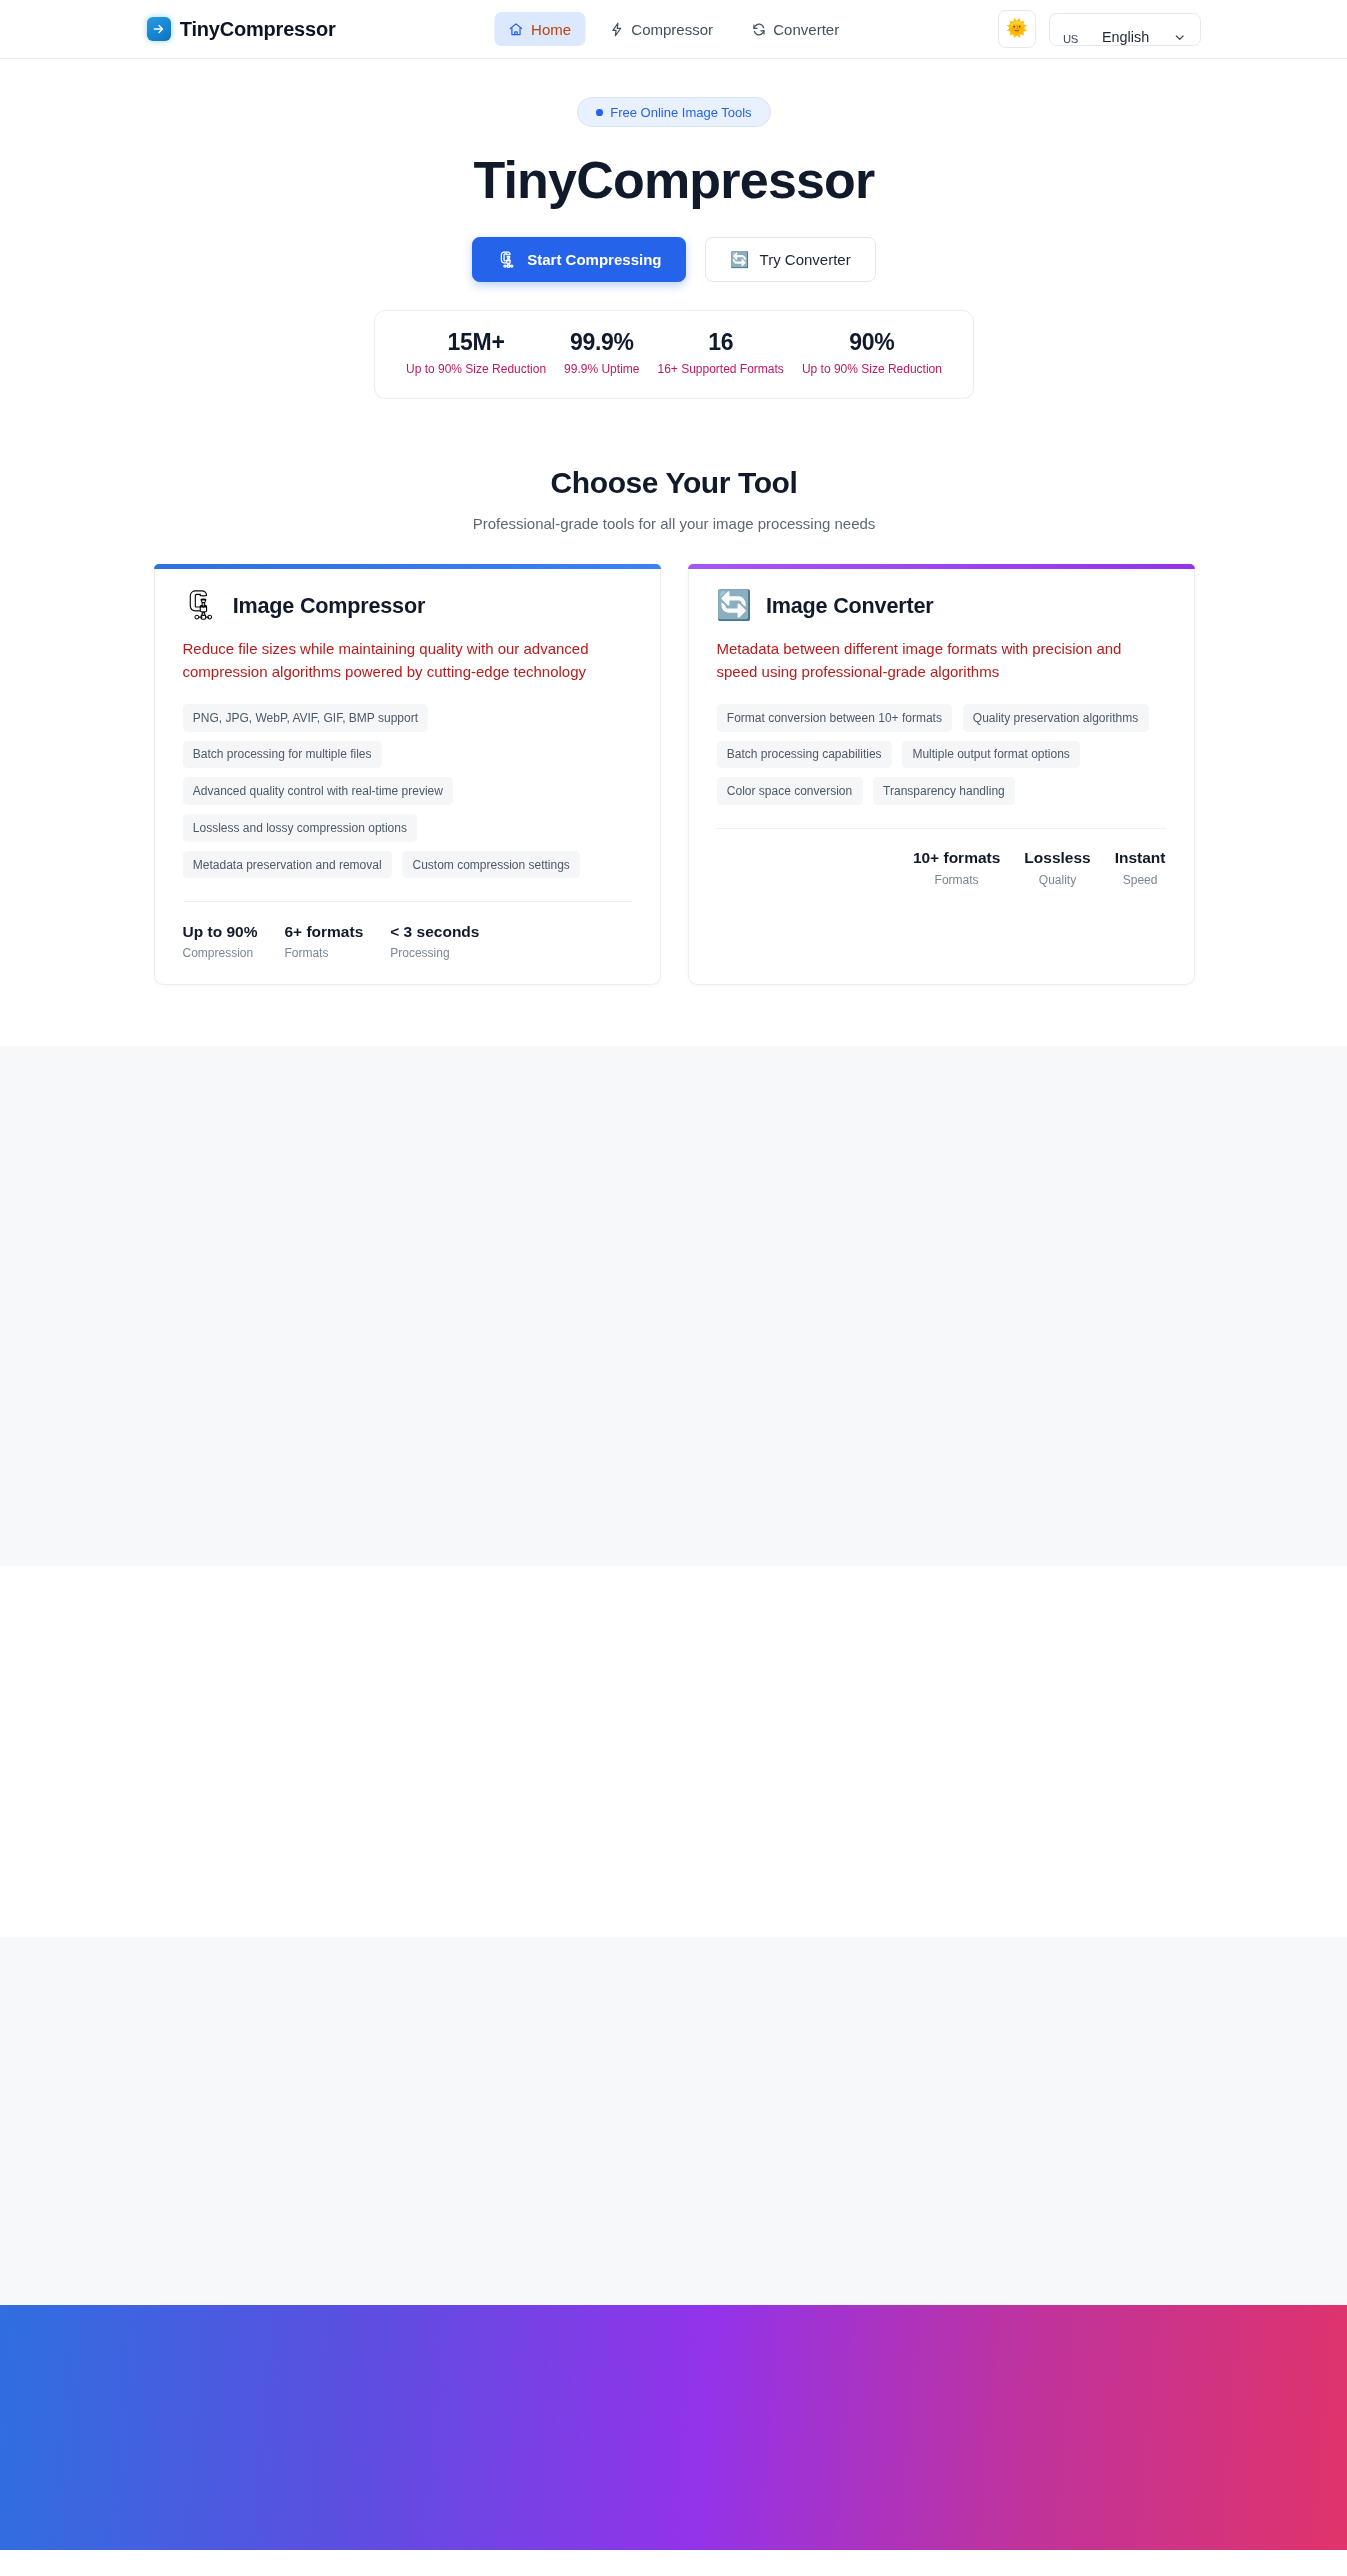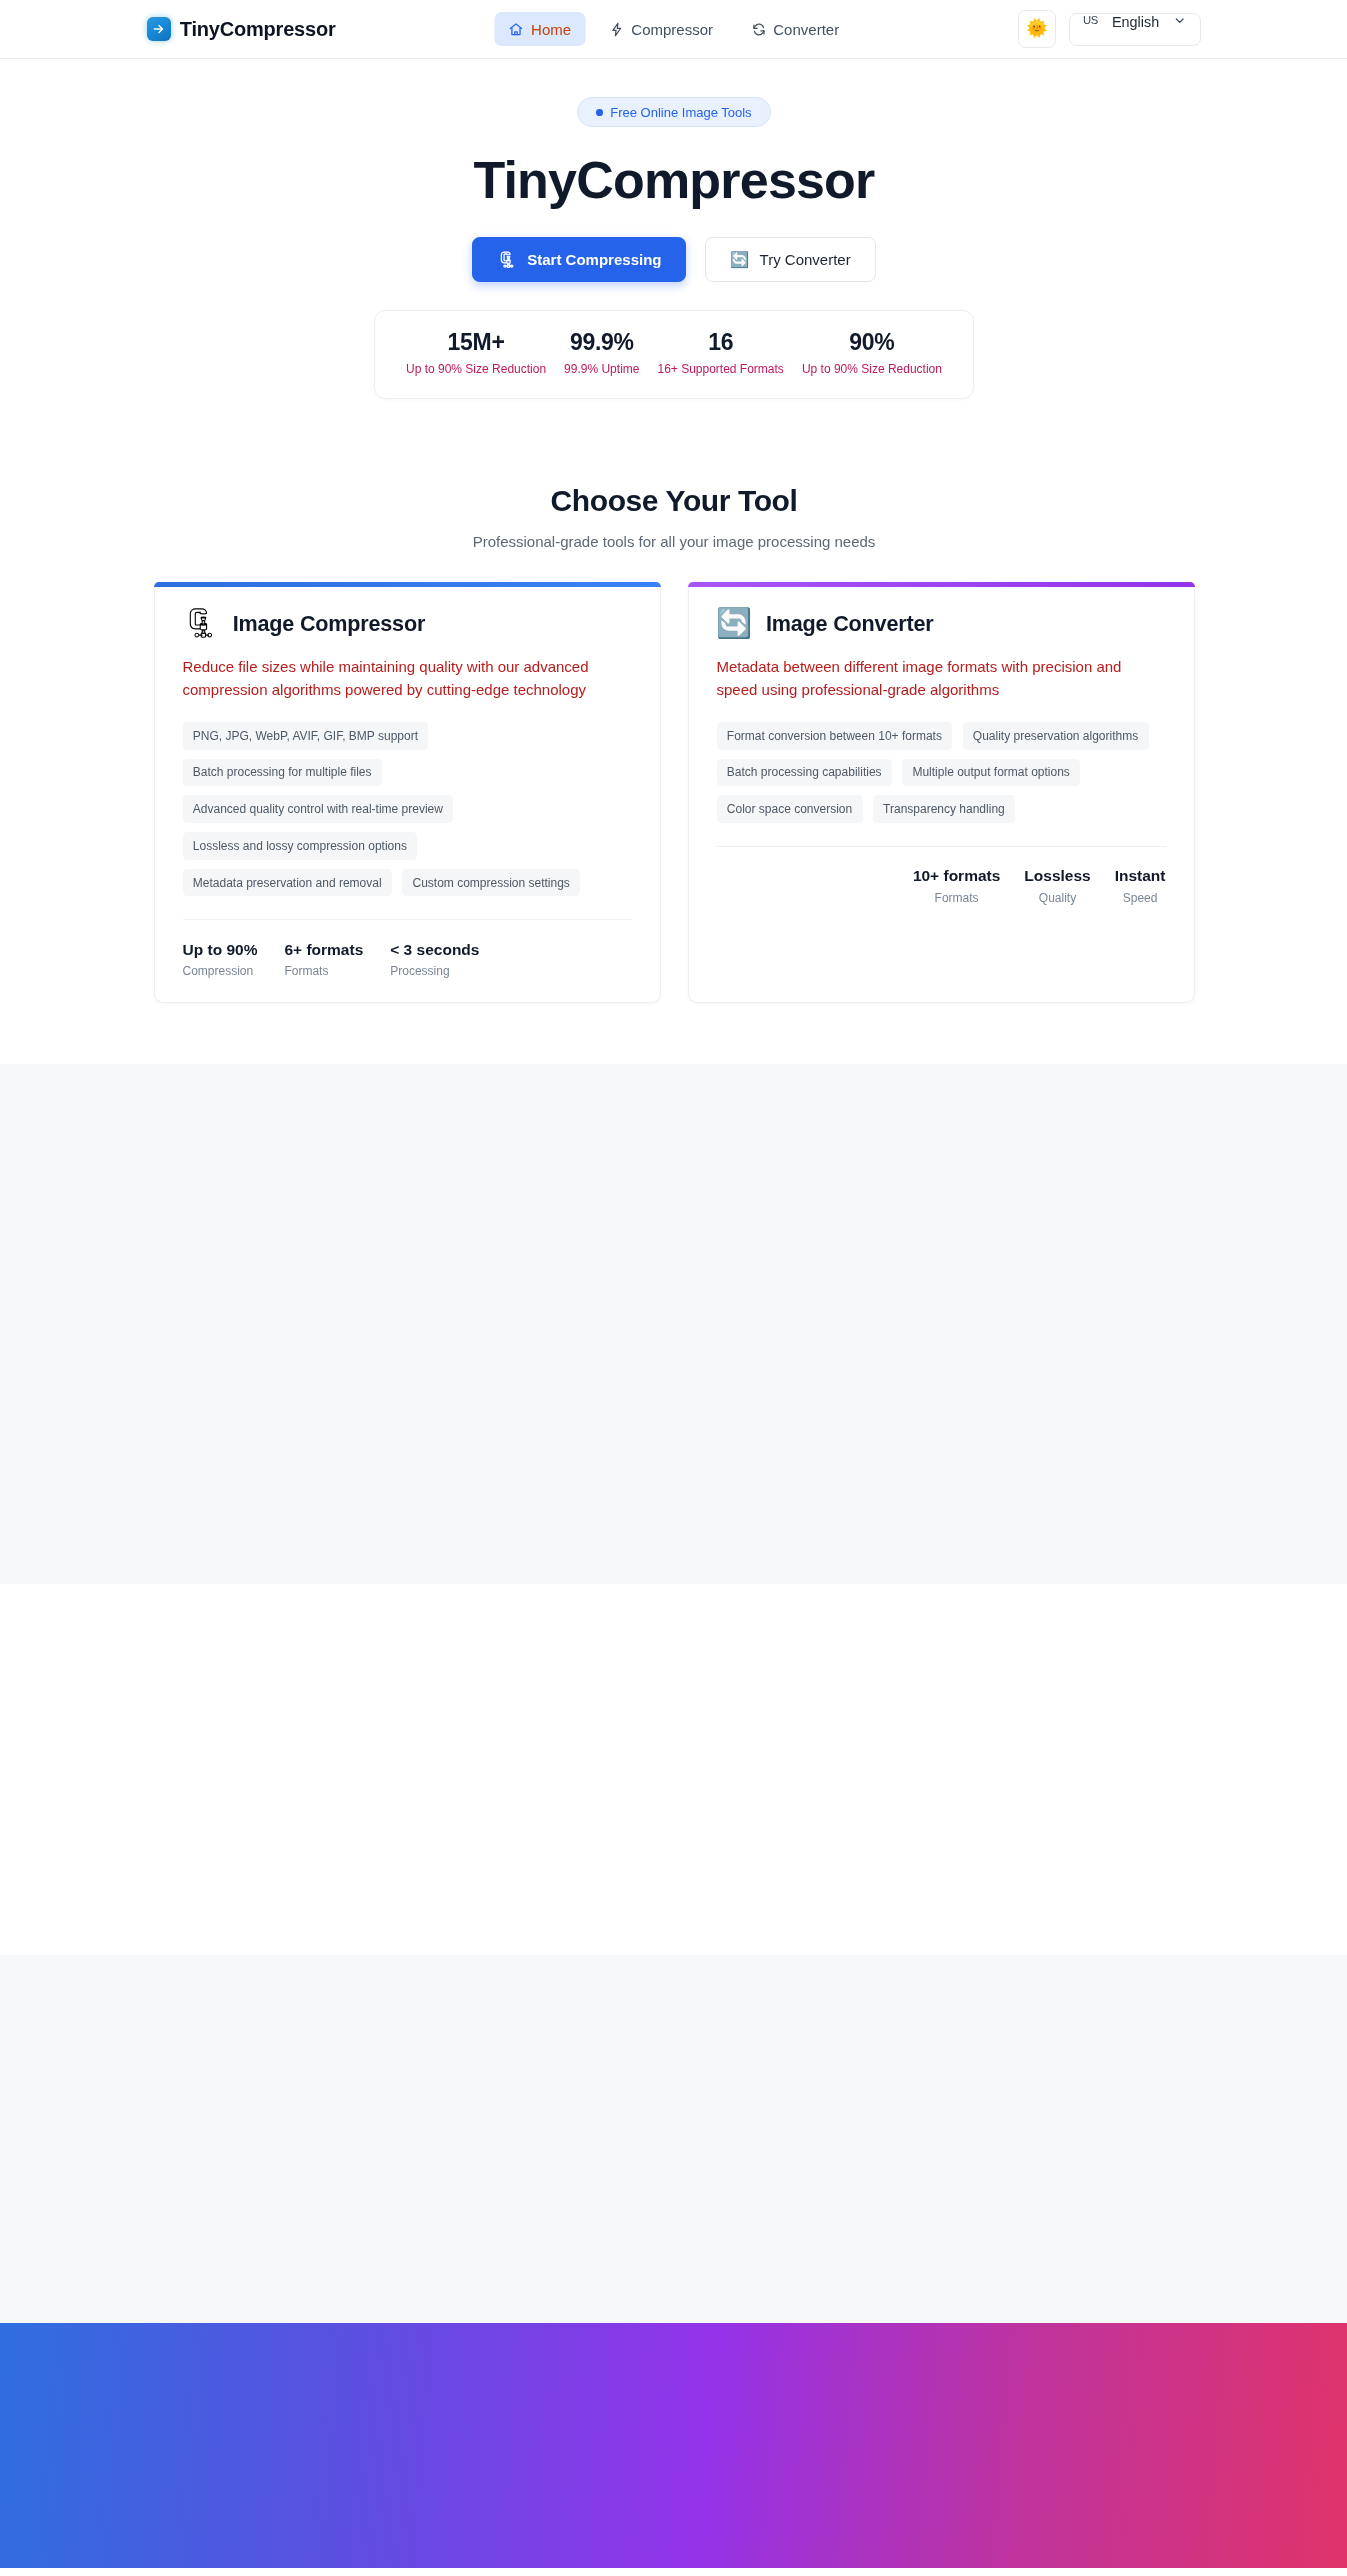--- a/index.html
+++ b/index.html
@@ -77,21 +77,21 @@
     display: flex; align-items: center; justify-content: center;
     cursor: pointer;
     font-size: 17.5px;
     line-height: 1;
   }
   .lang-btn {
     height: 33px;
     border: 1px solid #e6e8ec;
     border-radius: 7.7px;
     background: #fff;
-    display: flex; align-items: flex-start; gap: 14px;
+    display: flex; align-items: flex-end; gap: 24px;
     padding: 0 13.4px;
     cursor: pointer;
     font-size: 14.4px;
     color: #1d2735;
     white-space: nowrap;
   }
   .flag-glyph {
     font-size: 11.3px;
     letter-spacing: -0.3px;
     color: #3a4656;
@@ -150,21 +150,21 @@
     border: 1px solid #2563eb;
     box-shadow: 0 3.1px 9.3px rgba(37,99,235,.28);
   }
   .btn-outline {
     background: #ffffff; color: #1b2534;
     border: 1px solid #e4e6eb;
   }
   .btn .emo { font-size: 15.5px; line-height: 1; }
 
   .stats-bar {
-    margin: 28px auto 18px;
+    margin: 28px auto 0;
     width: 600px;
     background: #ffffff;
     border: 1px solid #eceef2;
     border-radius: 11.3px;
     padding: 18.5px 31px 21.6px;
     display: flex;
     justify-content: space-between;
     box-shadow: 0 1px 3.1px rgba(20,30,50,.035);
   }
   .stat { text-align: center; }

